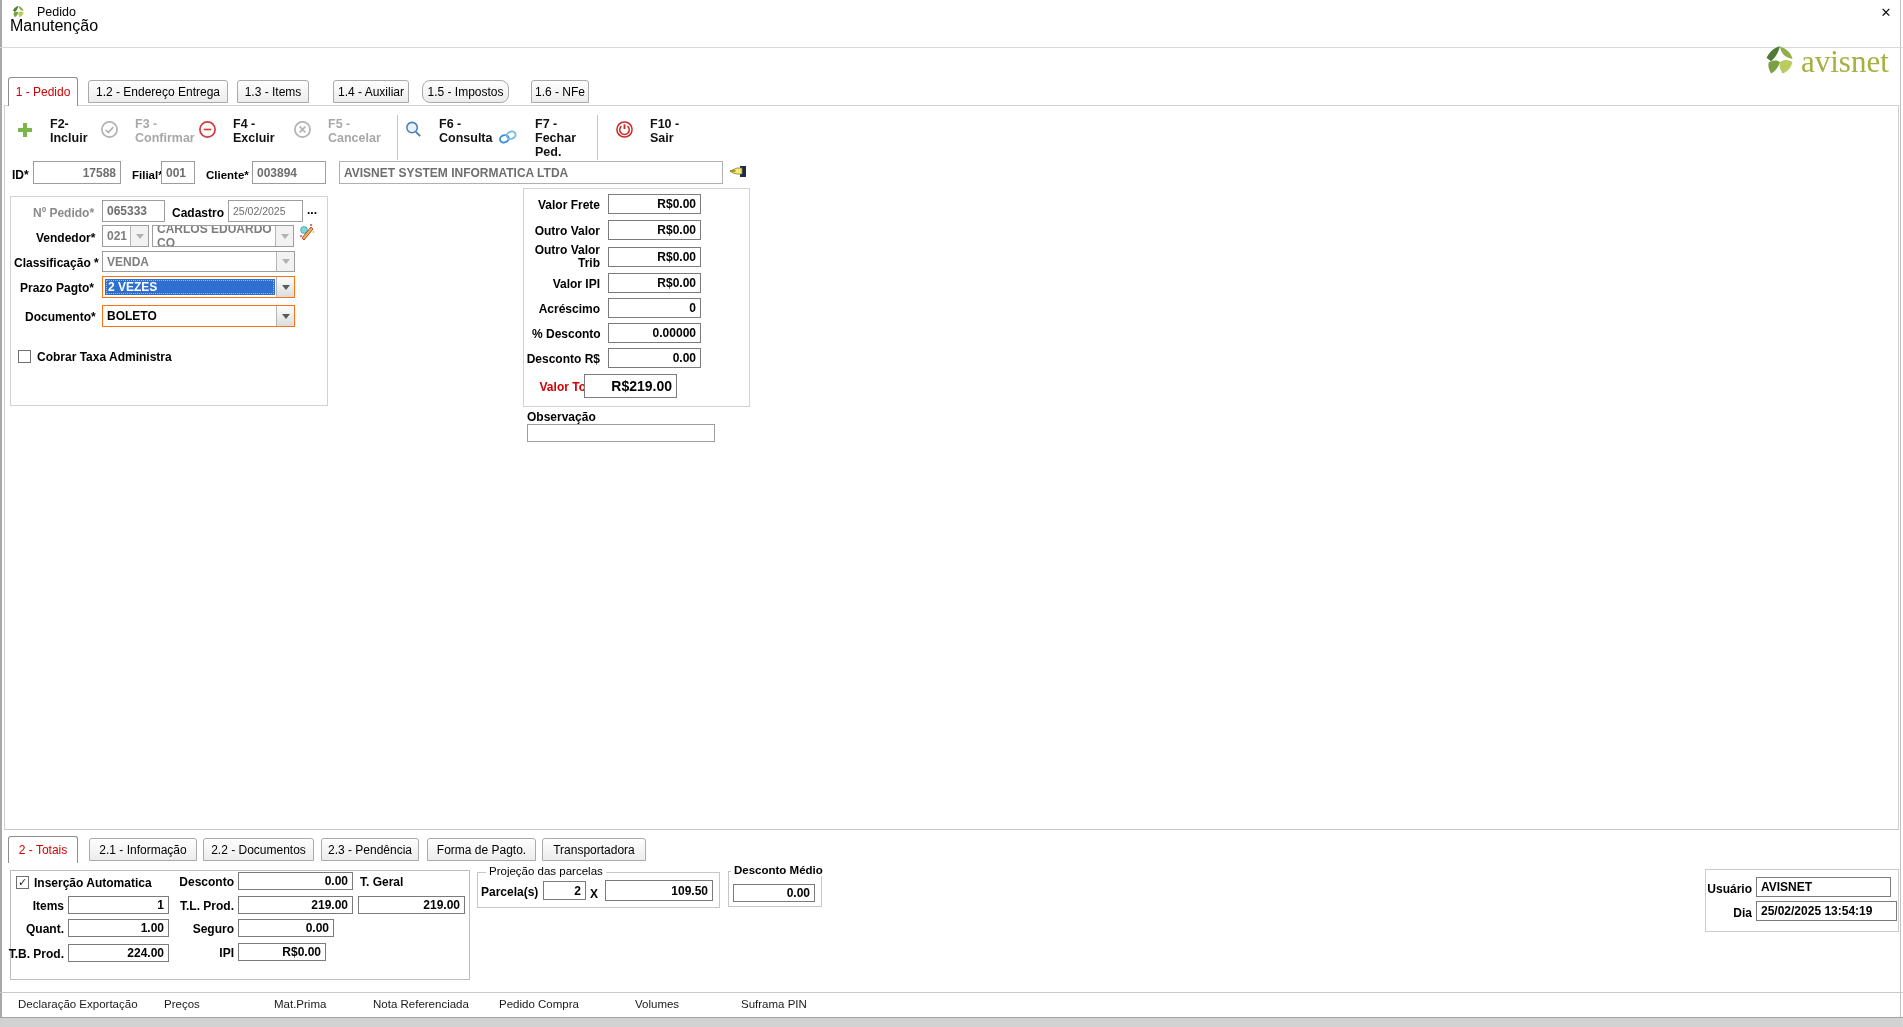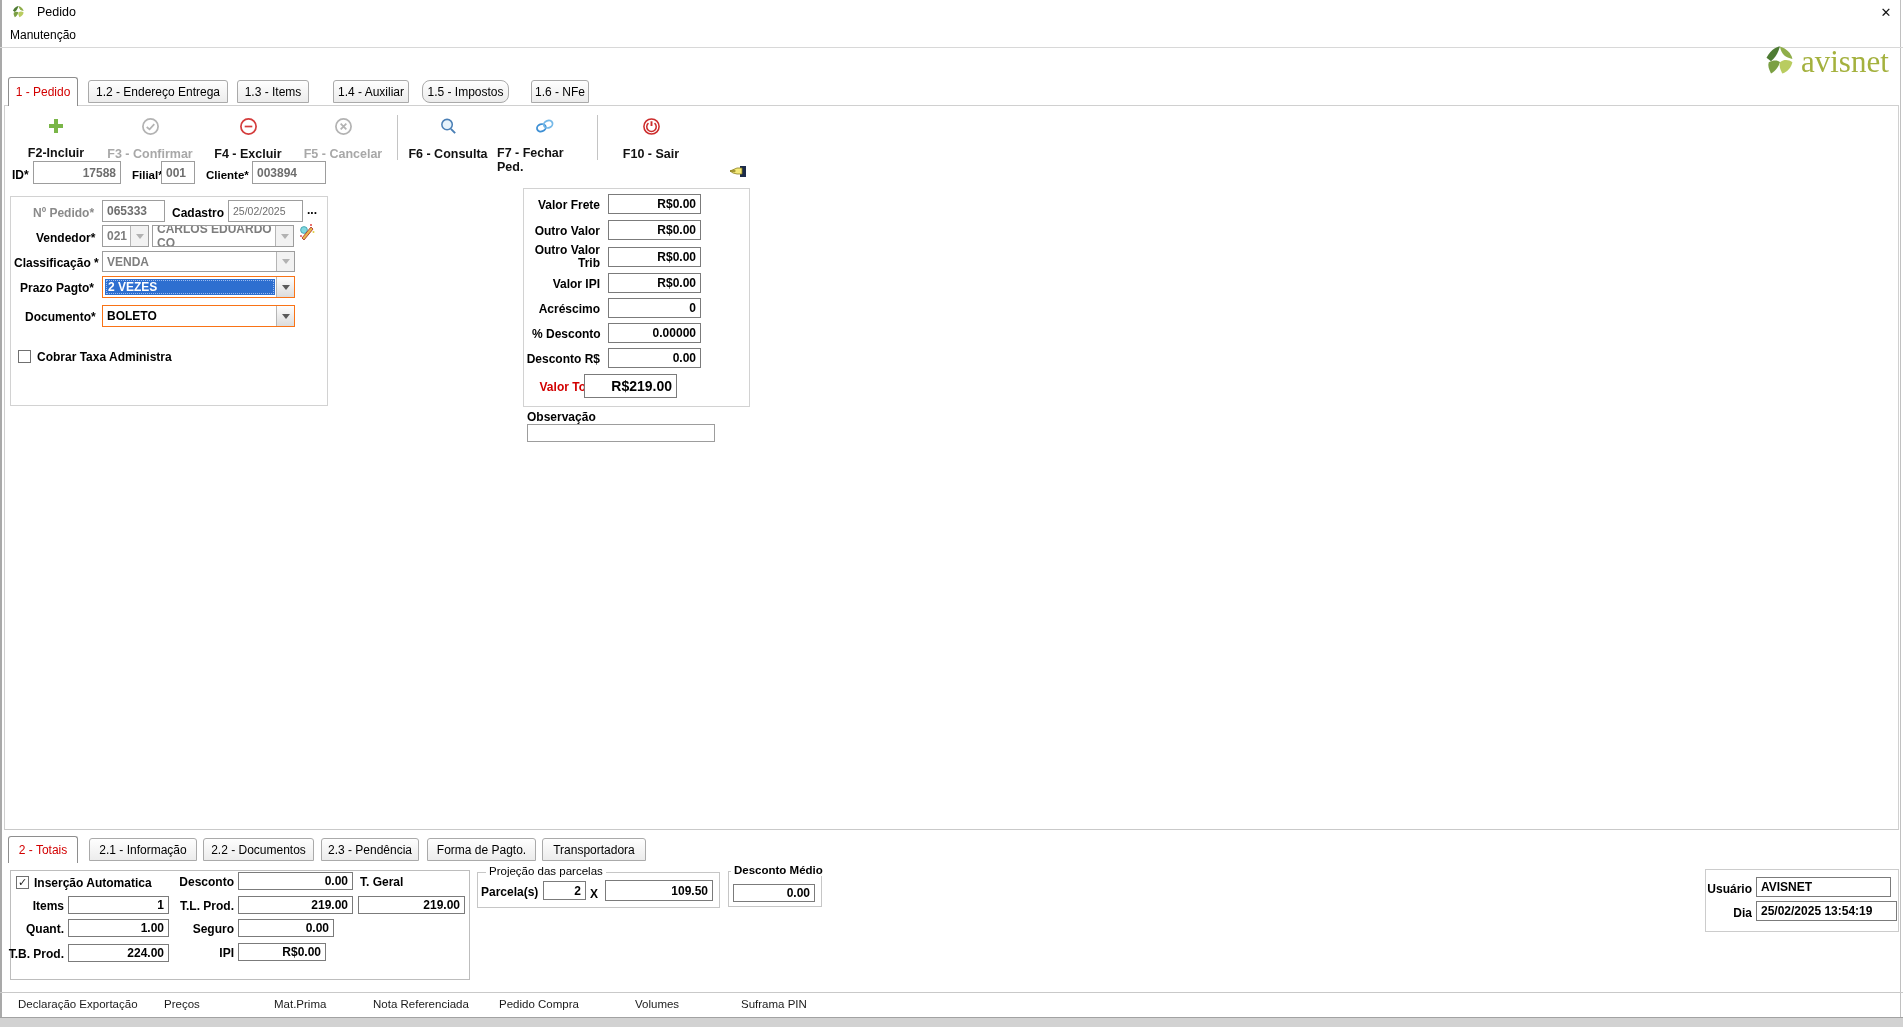--- a/index.html
+++ b/index.html
@@ -18,21 +18,21 @@
   .panelbox{position:absolute;border:1px solid #bdbdbd;}
   .hline{position:absolute;height:1px;background:#d8d8d8;}
   .vline{position:absolute;width:1px;background:#c4c4c4;}
   .tab{position:absolute;top:80px;height:23px;background:linear-gradient(#fefefe,#ececec);
        border:1px solid #aaaaaa;border-radius:3px 3px 0 0;display:flex;align-items:center;
        justify-content:center;font-size:12px;box-sizing:border-box;cursor:default;}
   .tab.active{top:77px;height:29px;background:#fff;border-color:#8e8e8e;border-bottom:none;
        color:#d20000;z-index:3;}
   .tab.b{top:838px;}
   .tab.b.active{top:836px;height:27px;}
-  .tbtn{position:absolute;top:117px;display:flex;flex-direction:column;align-items:center;gap:8px;
+  .tbtn{position:absolute;top:117px;display:flex;flex-direction:row;align-items:center;gap:16px;
        font-size:12.5px;font-weight:bold;color:#111;cursor:default;}
   .tbtn.disabled{color:#a8a8a8;}
   .combo{position:absolute;border:1px solid #f97316;background:#fff;box-sizing:border-box;
        font-size:12px;font-weight:bold;display:flex;align-items:center;padding:0 20px 0 4px;overflow:hidden;}
   .combo .arrow{position:absolute;right:0;top:0;bottom:0;width:17px;
        background:linear-gradient(#fdfdfd,#dcdcdc);border-left:1px solid #b5b5b5;
        display:flex;align-items:center;justify-content:center;}
   .combo .arrow .chev{width:0;height:0;border-left:4px solid transparent;border-right:4px solid transparent;
        border-top:5px solid #5a5a5a;}
   .combo.disabled{color:#7e7e7e;border-color:#9d9d9d;}
@@ -59,21 +59,21 @@
     <svg width="15" height="15" viewBox="0 0 32 32">
         <path d="M4 14 C8 6 14 4 16 4 C14 10 12 14 8 17 Z" fill="#4e7b33"></path>
         <path d="M16 4 C22 6 26 10 27 15 C21 14 17 11 16 4 Z" fill="#8fae4a"></path>
         <path d="M6 18 C10 16 14 16 16 18 C14 24 10 27 8 28 C6 24 5 21 6 18 Z" fill="#7ba043"></path>
         <path d="M16 18 C20 15 24 16 27 18 C26 23 22 27 18 28 C16 24 15 21 16 18 Z" fill="#b9cc60"></path>
       </svg>
   </span>
   <div class="lbl plain" style="left:37px;top:5px;font-size:12.5px;">Pedido</div>
   <div class="abs" style="left:1874px;top:3px;width:24px;height:18px;display:flex;align-items:center;justify-content:center;font-size:13px;color:#111;">✕</div>
 
-  <div class="lbl plain" style="left:10px;top:28px;font-size:12px;">Manutenção</div>
+  <div class="lbl plain" style="left:10px;top:17px;font-size:16px;">Manutenção</div>
   <div class="hline" style="left:0;top:47px;width:1903px;"></div>
 
   <div class="abs" style="left:1762px;top:42px;display:flex;align-items:center;">
     <span style="margin-right:3px;">
       <svg width="36" height="36" viewBox="0 0 32 32">
           <path d="M4 14 C8 6 14 4 16 4 C14 10 12 14 8 17 Z" fill="#4e7b33"></path>
           <path d="M16 4 C22 6 26 10 27 15 C21 14 17 11 16 4 Z" fill="#8fae4a"></path>
           <path d="M6 18 C10 16 14 16 16 18 C14 24 10 27 8 28 C6 24 5 21 6 18 Z" fill="#7ba043"></path>
           <path d="M16 18 C20 15 24 16 27 18 C26 23 22 27 18 28 C16 24 15 21 16 18 Z" fill="#b9cc60"></path>
         </svg>
@@ -153,20 +153,21 @@
         </svg></span>
     <span>F10 - Sair</span>
   </div>
 
   <div class="lbl" style="left:12px;top:168px;">ID*</div>
   <div class="fld right gray" style="left:33px;top:161px;width:88px;height:23px;">17588</div>
   <div class="lbl" style="left:126px;top:169px;font-size:11.5px;padding-left:6px;">Filial*</div>
   <div class="fld gray" style="left:161px;top:161px;width:34px;height:23px;">001</div>
   <div class="lbl" style="left:206px;top:169px;font-size:11.5px;">Cliente*</div>
   <div class="fld gray" style="left:252px;top:161px;width:74px;height:23px;">003894</div>
+  <div class="fld gray" style="left:339px;top:161px;width:384px;height:23px;border-color:#b0b0b0;">AVISNET SYSTEM INFORMATICA LTDA</div>
   <span class="abs" style="left:729px;top:163px;">
     <svg width="19" height="17" viewBox="0 0 19 17">
         <rect x="11" y="3" width="6" height="11" fill="#1c2b4a"></rect>
         <path d="M1 8 L8 5 L13 5 L13 11 L8 11 L4 10 Z" fill="#f4e97a" stroke="#8a7d1d" stroke-width="0.8"></path>
         <path d="M1 8 L6 7.2 L6 8.8 Z" fill="#f4e97a" stroke="#8a7d1d" stroke-width="0.8"></path>
       </svg>
   </span>
 
   <div class="groupbox" style="left:10px;top:196px;width:316px;height:208px;"></div>
 

